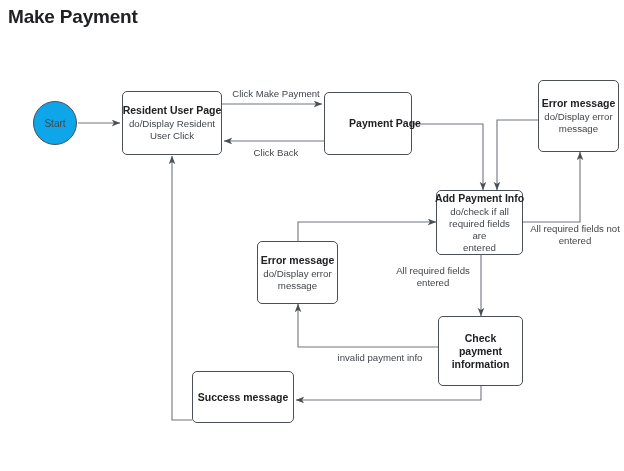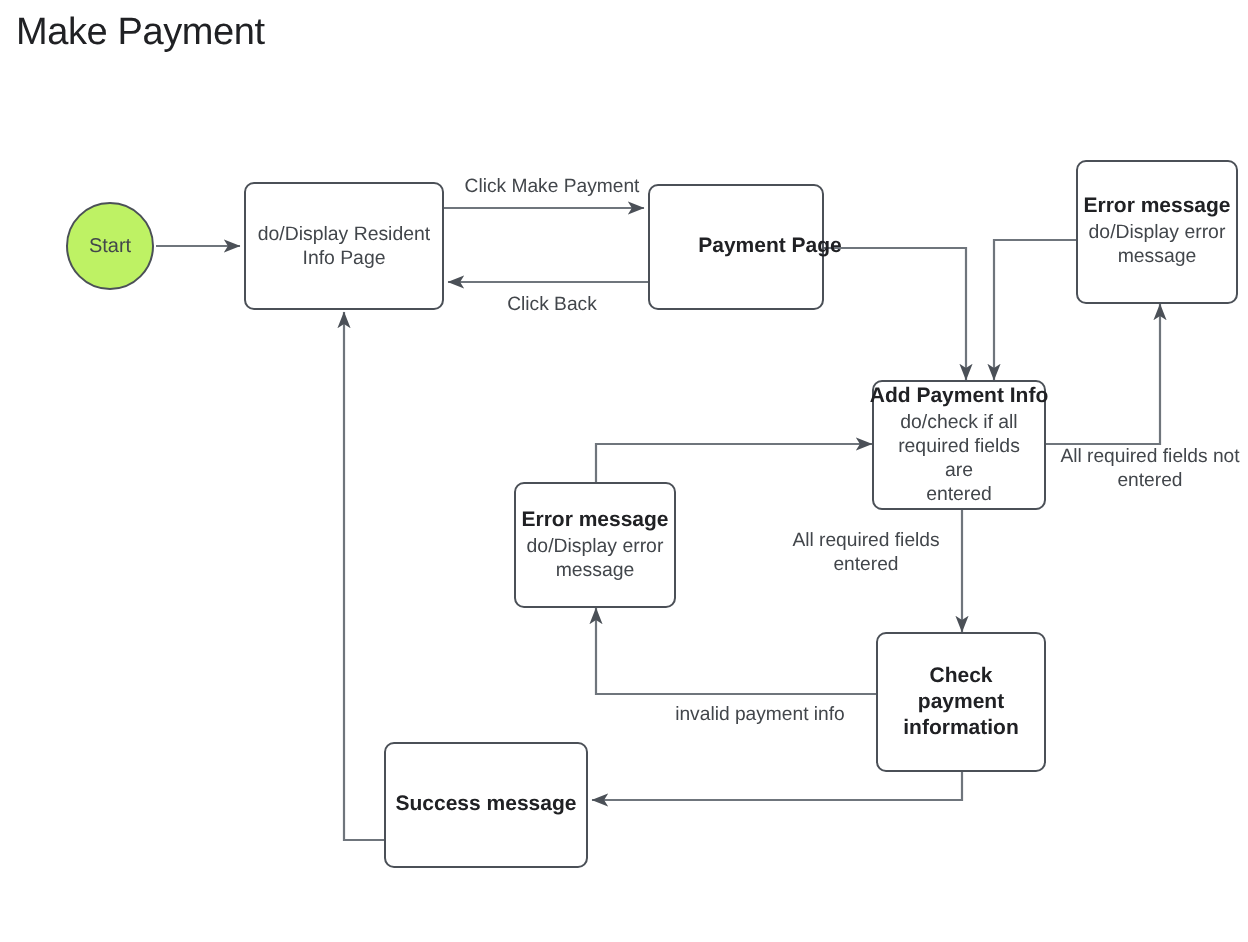--- a/index.html
+++ b/index.html
@@ -6,21 +6,21 @@
   body{
     width:624px;height:471px;
     background:#ffffff;
     font-family:"Liberation Sans", sans-serif;
     color:#3c4043;
     overflow:hidden;
     position:relative;
   }
   #page-title{
     position:absolute;left:8px;top:6px;
-    font-size:19px;font-weight:normal;color:#202124;
+    font-size:19px;font-weight:bold;color:#202124;
     letter-spacing:-0.2px;
   }
   .canvas{position:absolute;left:0;top:0;width:624px;height:471px;}
   svg.edges{position:absolute;left:0;top:0;width:624px;height:471px;}
 
   .node{
     position:absolute;
     box-sizing:border-box;
     border:1.3px solid #4b5057;
     border-radius:5px;
@@ -36,21 +36,21 @@
   }
   .node .act{
     font-size:9.7px;color:#42464b;line-height:12px;
     white-space:pre-line;margin-top:1px;
   }
   .start-node{
     position:absolute;
     box-sizing:border-box;
     border:1.3px solid #4b5057;
     border-radius:50%;
-    background:#bef264;
+    background:#0ea5e9;
     display:flex;align-items:center;justify-content:center;
     font-size:10px;color:#42464b;
   }
   .edge-label{
     position:absolute;
     font-size:9.6px;color:#42464b;
     line-height:12px;text-align:center;
     white-space:pre-line;
   }
 </style>
@@ -91,22 +91,23 @@
 
       <path d="M192,420 L172,420 L172,156"></path>
     </g>
   </svg>
 
   <div class="start-node" style="left:33px;top:101px;width:44px;height:44px;">
     <span>Start</span>
   </div>
 
   <div class="node" style="left:122px;top:91px;width:100px;height:64px;">
+    <div class="nm">Resident User Page</div>
     <div class="act">do/Display Resident
-Info Page</div>
+User Click</div>
   </div>
 
   <div class="node" style="left:324px;top:92px;width:88px;height:63px;padding-left:38px;">
     <div class="nm">Payment Page</div>
   </div>
 
   <div class="node" style="left:538px;top:80px;width:81px;height:72px;">
     <div class="nm">Error message</div>
     <div class="act">do/Display error
 message</div>
@@ -123,21 +124,21 @@
     <div class="nm">Error message</div>
     <div class="act">do/Display error
 message</div>
   </div>
 
   <div class="node" style="left:438px;top:316px;width:85px;height:70px;">
     <div class="nm" style="white-space:pre-line;">Check payment
 information</div>
   </div>
 
-  <div class="node" style="left:192px;top:371px;width:102px;height:63px;">
+  <div class="node" style="left:192px;top:371px;width:102px;height:52px;">
     <div class="nm">Success message</div>
   </div>
 
   <div class="edge-label" style="left:228px;top:88px;width:96px;">Click Make Payment</div>
 
   <div class="edge-label" style="left:240px;top:147px;width:72px;">Click Back</div>
 
   <div class="edge-label" style="left:528px;top:223px;width:94px;">All required fields not
 entered</div>
 

